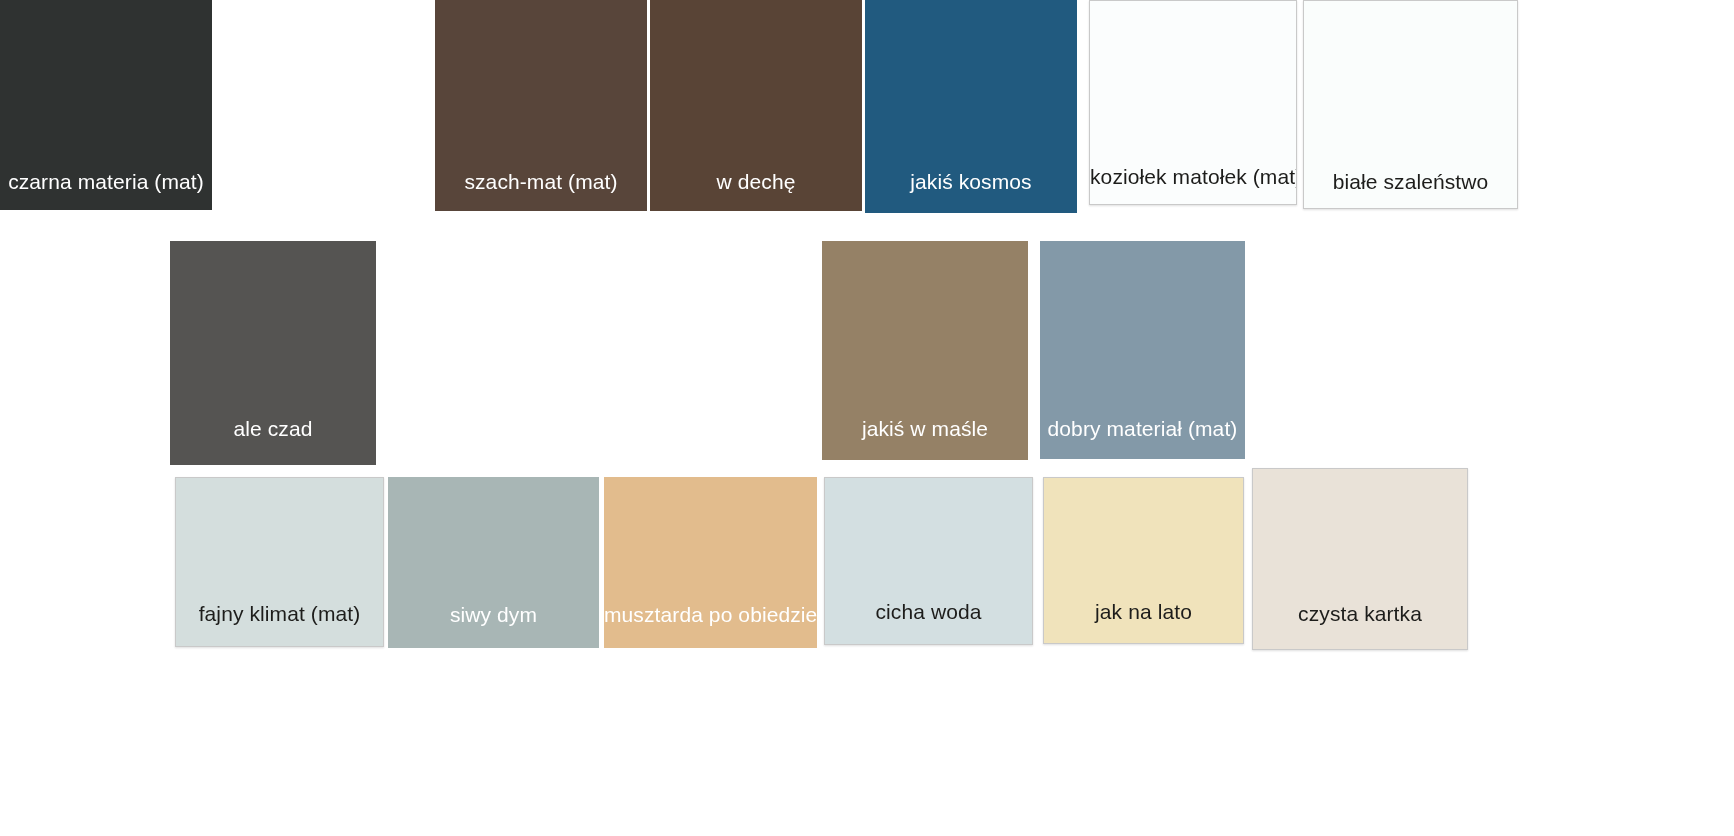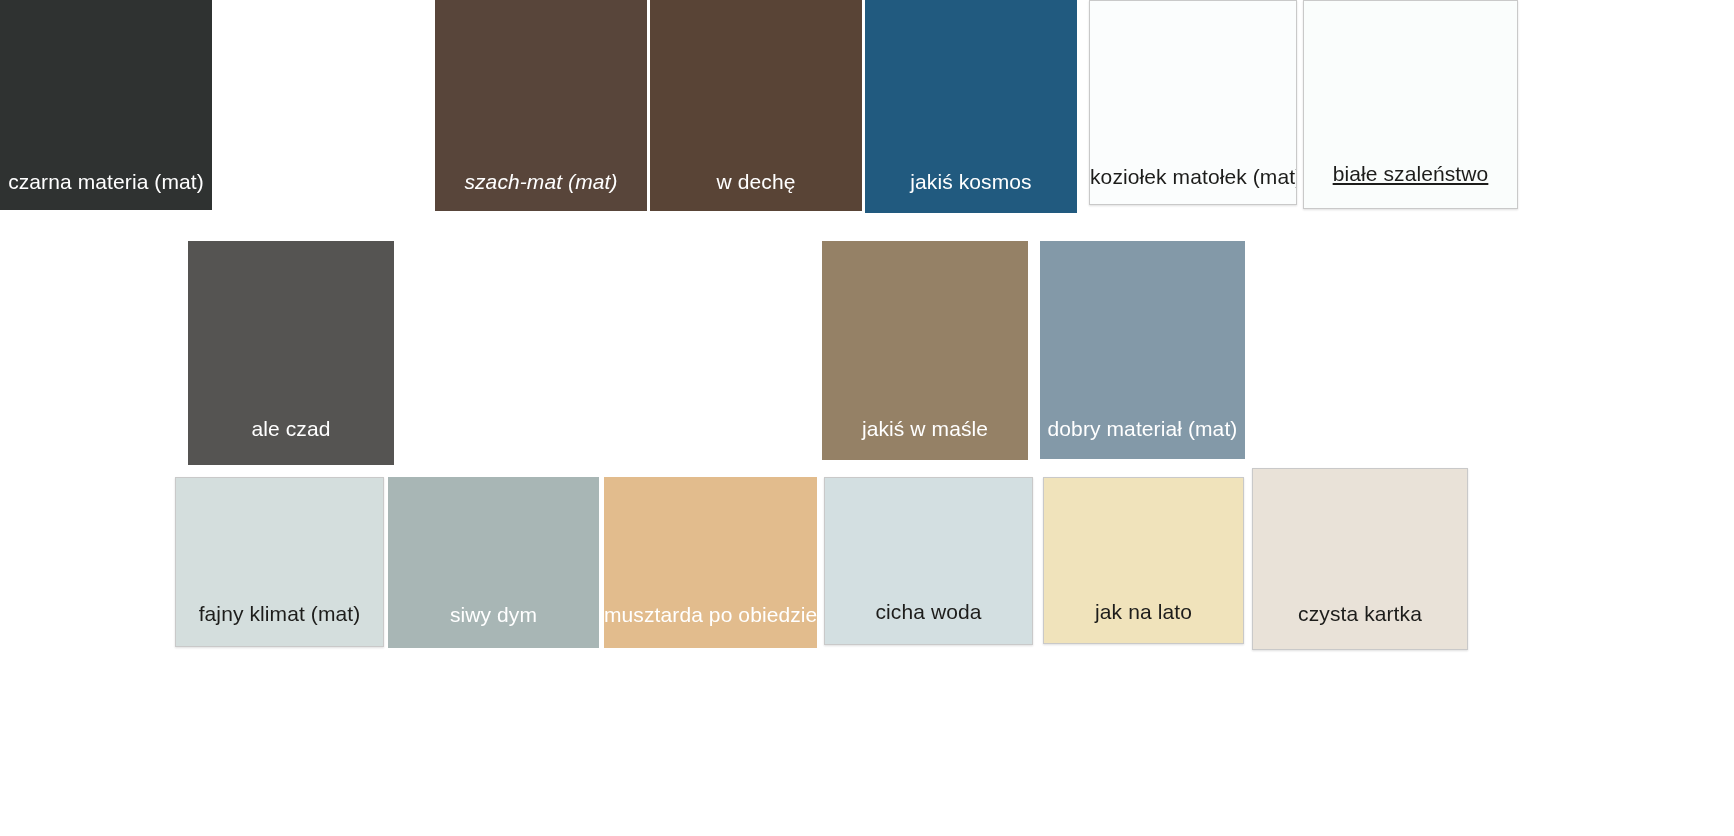--- a/index.html
+++ b/index.html
@@ -44,37 +44,37 @@
 </style>
 </head>
 <body>
 
 <div id="palette-board" style="background: rgb(255, 255, 255);">
     <div style="position: absolute; left: 0px; top: 0px; width: 100%; height: 100%; pointer-events: none;">
       <div class="swatch light-text" style="pointer-events: auto; left: 0px; top: 0px; width: 212px; height: 210px; background: rgb(47, 50, 49);">
         <span class="swatch-label" style="margin-bottom: 16px;">czarna materia (mat)</span>
       </div>
       <div class="swatch light-text" style="pointer-events: auto; left: 435px; top: 0px; width: 212px; height: 211px; background: rgb(88, 69, 58);">
-        <span class="swatch-label" style="margin-bottom: 17px; font-style: italic;">szach-mat (mat)</span>
+        <span class="swatch-label" style="margin-bottom: 17px;">szach-mat (mat)</span>
       </div>
       <div class="swatch light-text" style="pointer-events: auto; left: 650px; top: 0px; width: 212px; height: 211px; background: rgb(89, 68, 54);">
         <span class="swatch-label" style="margin-bottom: 17px;">w dechę</span>
       </div>
       <div class="swatch light-text" style="pointer-events: auto; left: 865px; top: 0px; width: 212px; height: 213px; background: rgb(33, 90, 127);">
         <span class="swatch-label" style="margin-bottom: 19px;">jakiś kosmos</span>
       </div>
       <div class="swatch dark-text bordered shadowed" style="pointer-events: auto; left: 1089px; top: 0px; width: 208px; height: 205px; background: rgb(251, 253, 253);">
         <span class="swatch-label" style="margin-bottom: 15px;">koziołek matołek (mat)</span>
       </div>
       <div class="swatch dark-text bordered shadowed" style="pointer-events: auto; left: 1303px; top: 0px; width: 215px; height: 209px; background: rgb(250, 253, 252);">
-        <span class="swatch-label" style="margin-bottom: 22px; text-decoration: underline;">białe szaleństwo</span>
+        <span class="swatch-label" style="margin-bottom: 14px;">białe szaleństwo</span>
       </div>
     </div>
     <div style="position: absolute; left: 0px; top: 0px; width: 100%; height: 100%; pointer-events: none;">
-      <div class="swatch light-text" style="pointer-events: auto; left: 188px; top: 241px; width: 206px; height: 224px; background: rgb(85, 84, 82);">
+      <div class="swatch light-text" style="pointer-events: auto; left: 170px; top: 241px; width: 206px; height: 224px; background: rgb(85, 84, 82);">
         <span class="swatch-label" style="margin-bottom: 24px;">ale czad</span>
       </div>
       <div class="swatch light-text" style="pointer-events: auto; left: 822px; top: 241px; width: 206px; height: 219px; background: rgb(149, 129, 102);">
         <span class="swatch-label" style="margin-bottom: 19px;">jakiś w maśle</span>
       </div>
       <div class="swatch light-text" style="pointer-events: auto; left: 1040px; top: 241px; width: 205px; height: 218px; background: rgb(131, 153, 168);">
         <span class="swatch-label" style="margin-bottom: 18px;">dobry materiał (mat)</span>
       </div>
     </div>
     <div style="position: absolute; left: 0px; top: 0px; width: 100%; height: 100%; pointer-events: none;">

